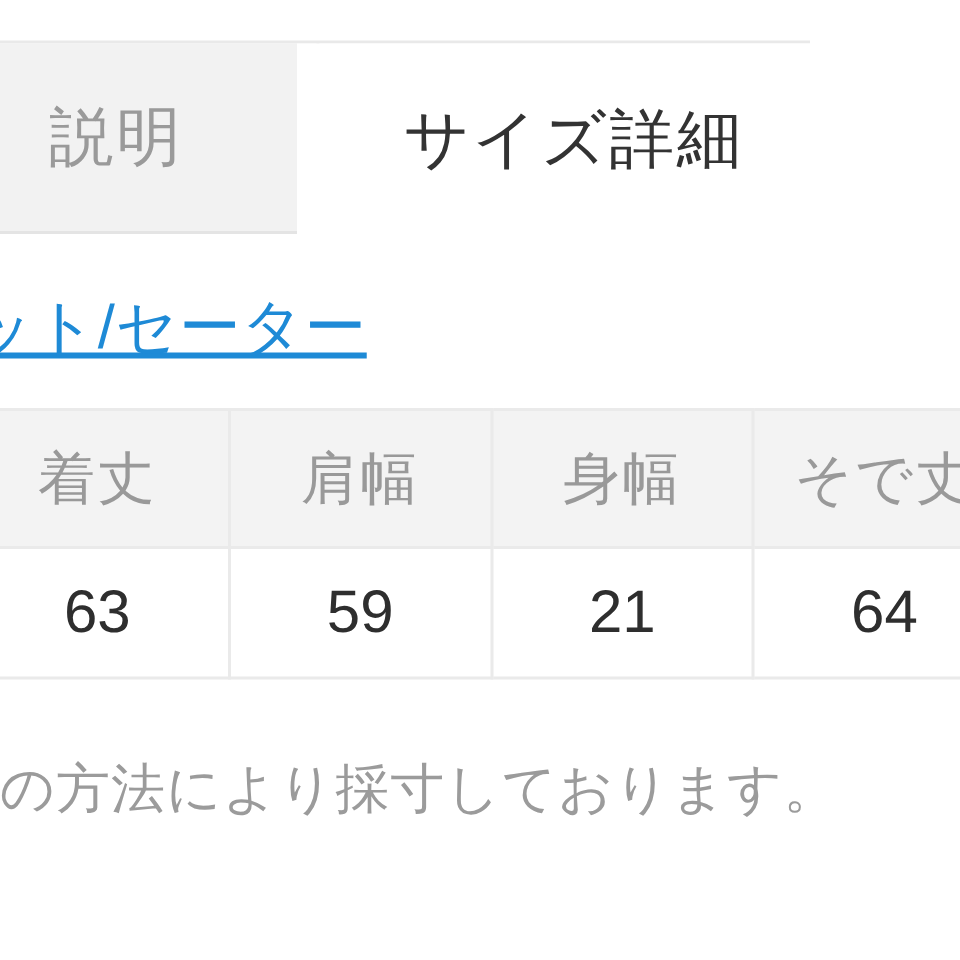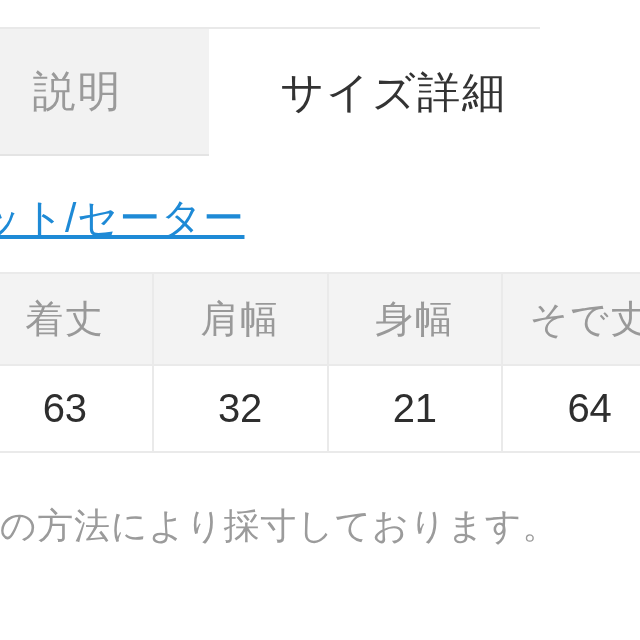--- a/index.html
+++ b/index.html
@@ -51,21 +51,21 @@
     left: -60px;
     width: 273px;
     background: #f2f2f2;
     border-right: 2px solid #e4e4e4;
     border-bottom: 2px solid #e4e4e4;
     color: #9a9a9a;
     font-size: 43px;
     padding-left: 4px;
   }
   .tab-active {
-    left: 209px;
+    left: 198px;
     width: 427px;
     background: #ffffff;
     color: #333333;
     font-size: 43px;
     padding-right: 58px;
   }
 
   
   .category-link {
     position: absolute;
@@ -157,21 +157,21 @@
       <tr>
         <th>着丈</th>
         <th>肩幅</th>
         <th>身幅</th>
         <th>そで丈</th>
       </tr>
     </thead>
     <tbody>
       <tr>
         <td>63</td>
-        <td>32</td>
+        <td>59</td>
         <td>21</td>
         <td>64</td>
       </tr>
     </tbody>
   </table>
 
   <div class="note">※当店独自の方法により採寸しております。</div>
 
 </div>
 

